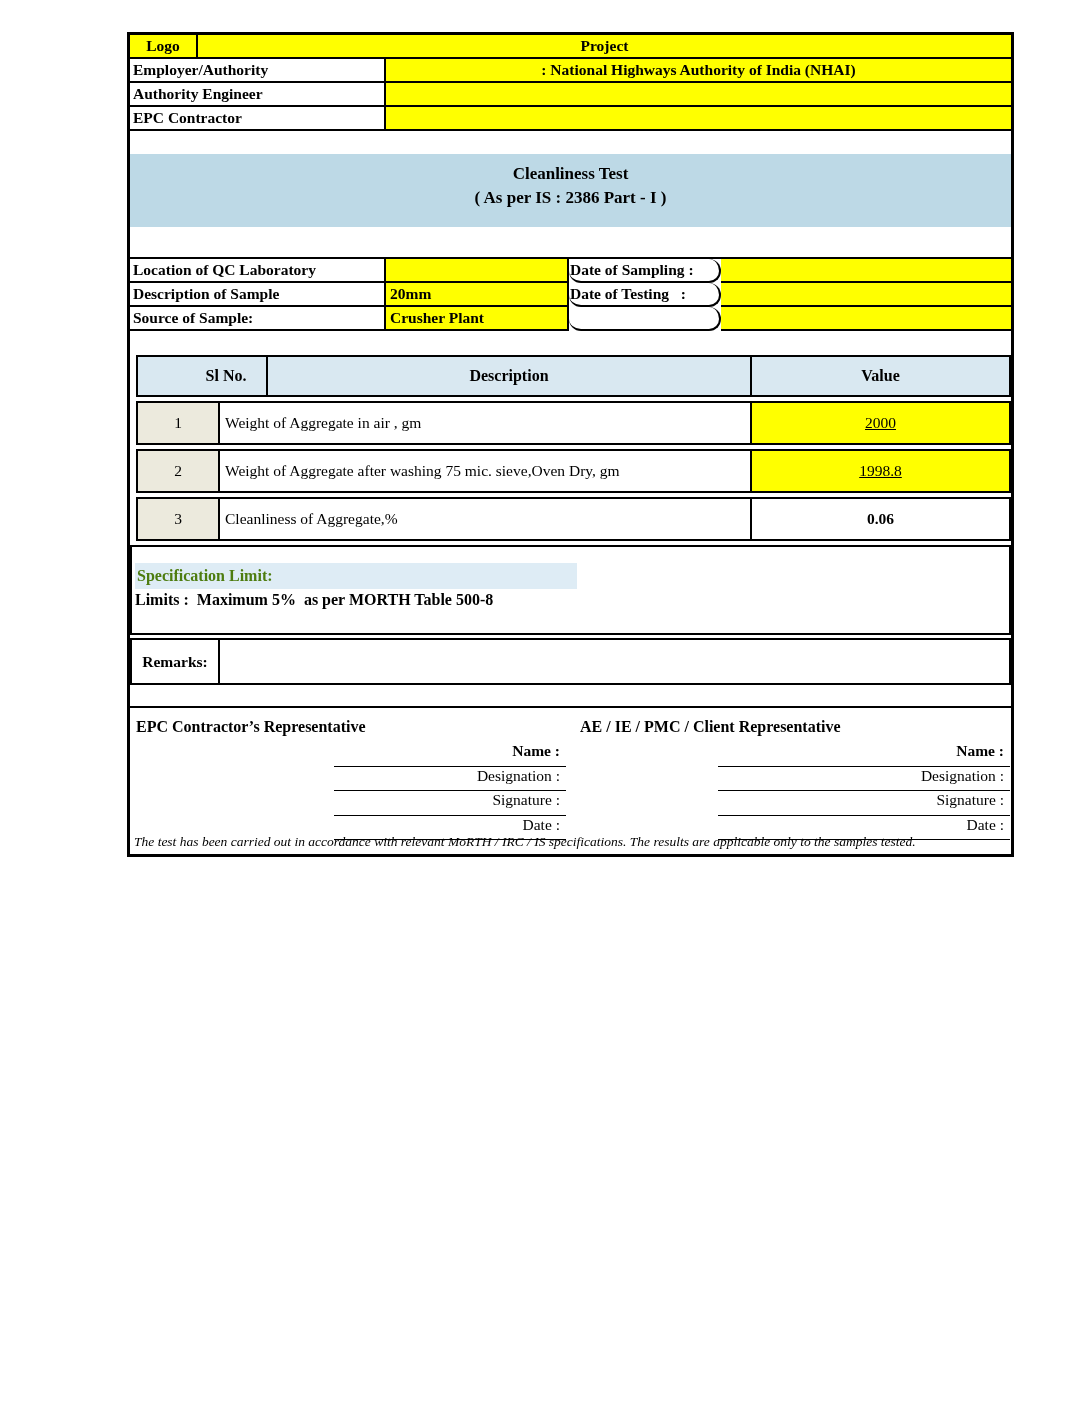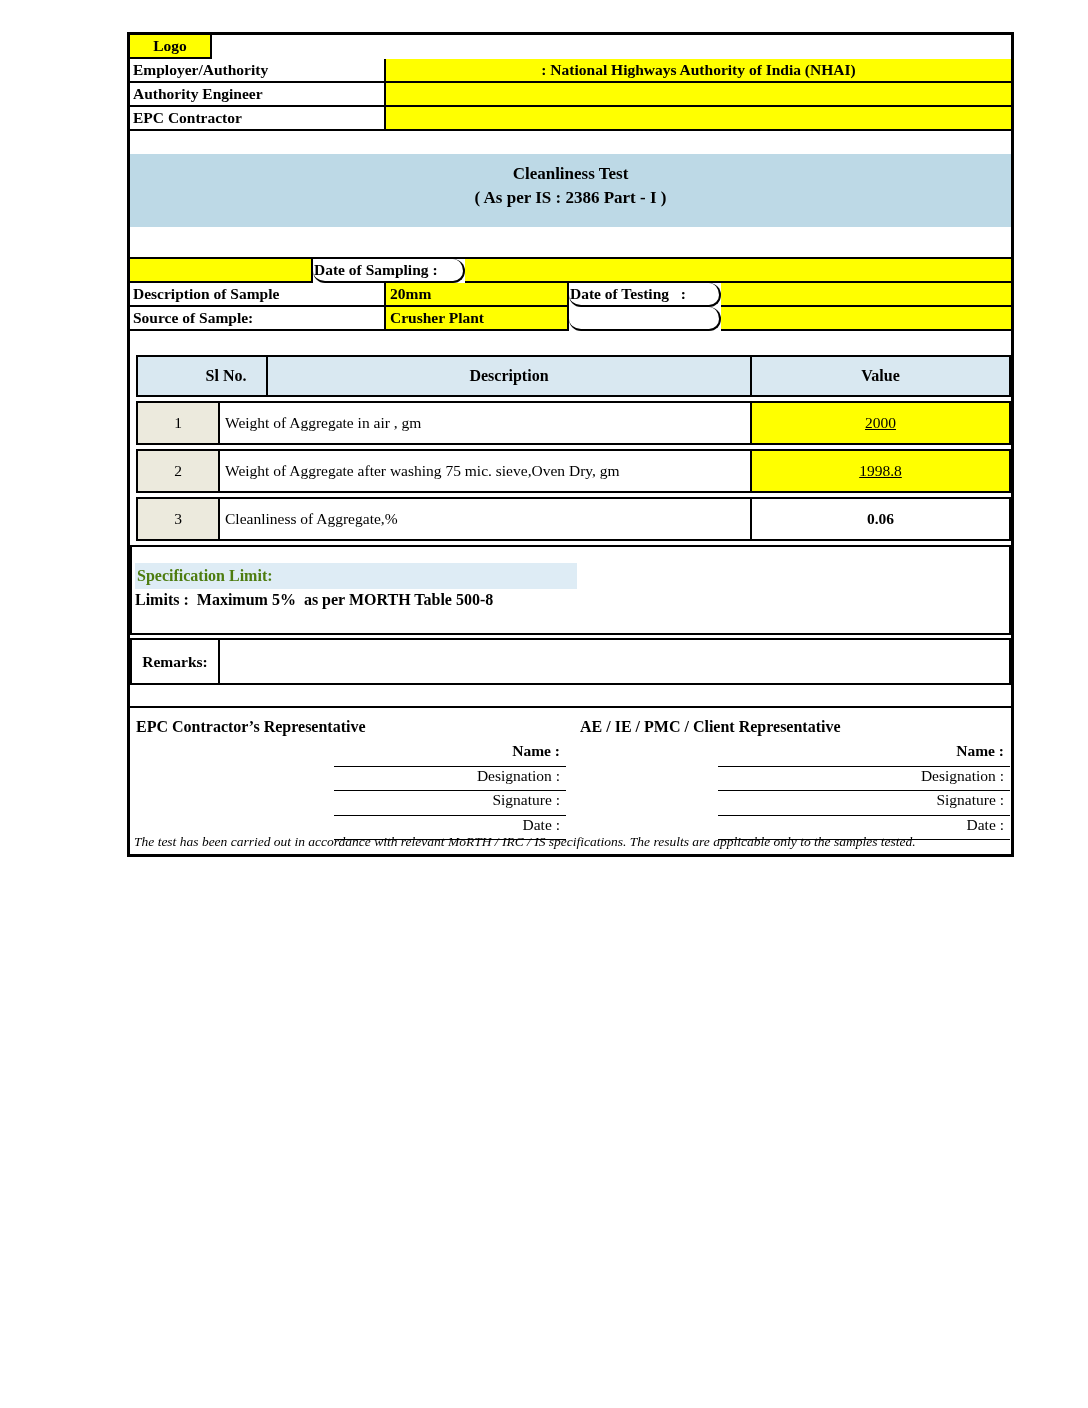--- a/index.html
+++ b/index.html
@@ -4,21 +4,21 @@
 <style>
   * { box-sizing: border-box; margin: 0; padding: 0; }
   html, body { width: 1088px; height: 1408px; background: #ffffff;
     font-family: "Liberation Serif", serif; color: #000; }
   .doc { position: absolute; left: 127px; top: 32px; width: 887px;
     border: 3px solid #000; background: #fff; }
 
   
   .hrow { display: flex; height: 24px; }
   .hrow .cell { border-bottom: 2px solid #000; display: flex; align-items: center; }
-  .logo-cell { width: 82px; background: #FFFF00; border-right: 2px solid #000;
+  .logo-cell { width: 68px; background: #FFFF00; border-right: 2px solid #000;
     justify-content: center; font-weight: bold; font-size: 15.5px; }
   .project-cell { flex: 1; background: #FFFF00; justify-content: center;
     font-weight: bold; font-size: 15.5px; }
   .label-cell { width: 256px; background: #fff; border-right: 2px solid #000;
     font-weight: bold; font-size: 15.5px; padding-left: 3px; }
   .val-cell { flex: 1; background: #FFFF00; font-weight: bold; font-size: 15.5px;
     justify-content: center; }
 
   
   .gap1 { height: 23px; }
@@ -90,20 +90,21 @@
     font-style: italic; font-size: 13.5px; }
 </style>
 </head>
 <body>
 
 <div class="doc">
 
   <div class="header-table">
     <div class="hrow">
       <div class="cell logo-cell">Logo</div>
+      <div class="cell project-cell">Project</div>
     </div>
     <div class="hrow">
       <div class="cell label-cell">Employer/Authority</div>
       <div class="cell val-cell">: National Highways Authority of India (NHAI)</div>
     </div>
     <div class="hrow">
       <div class="cell label-cell">Authority Engineer</div>
       <div class="cell val-cell"></div>
     </div>
     <div class="hrow">
@@ -116,20 +117,21 @@
 
   <div class="banner">
     <div>Cleanliness Test</div>
     <div>( As per IS : 2386 Part - I )</div>
   </div>
 
   <div class="gap2"></div>
 
   <div class="info">
     <div class="irow">
+      <div class="cell i-label">Location of QC Laboratory</div>
       <div class="cell i-val1"></div>
       <div class="cell i-label2">Date of Sampling :</div>
       <div class="cell i-val2"></div>
     </div>
     <div class="irow">
       <div class="cell i-label">Description of Sample</div>
       <div class="cell i-val1">20mm</div>
       <div class="cell i-label2 ws-pre">Date of Testing   :</div>
       <div class="cell i-val2"></div>
     </div>

